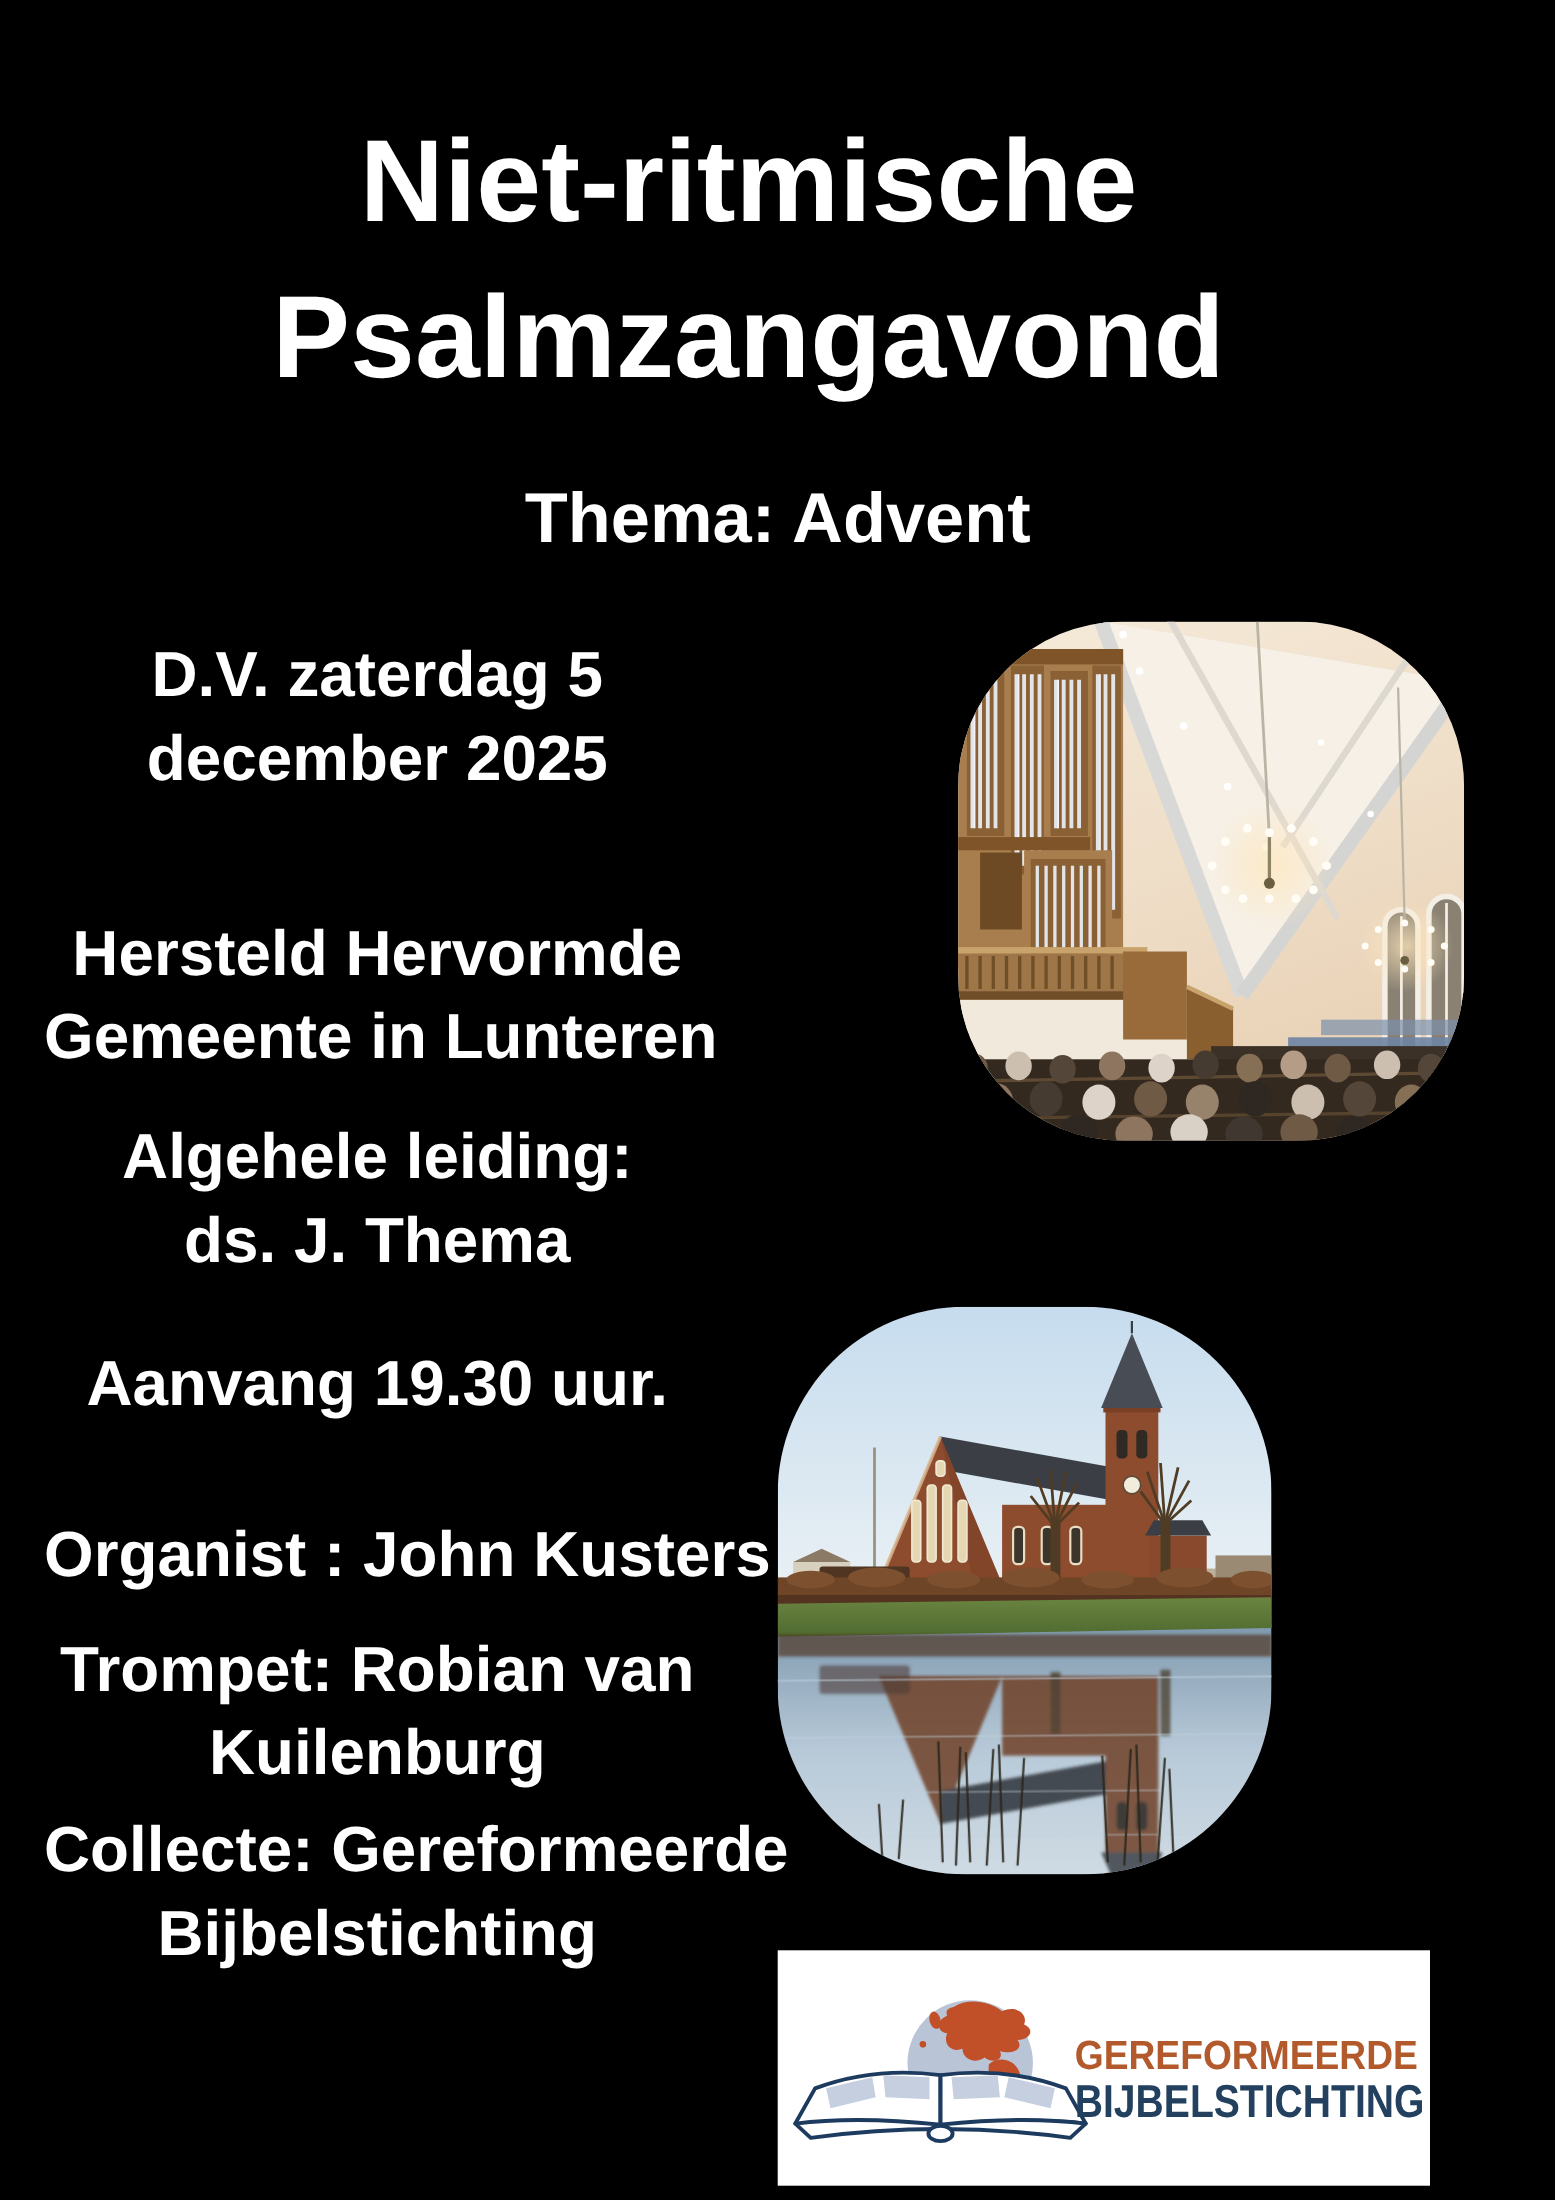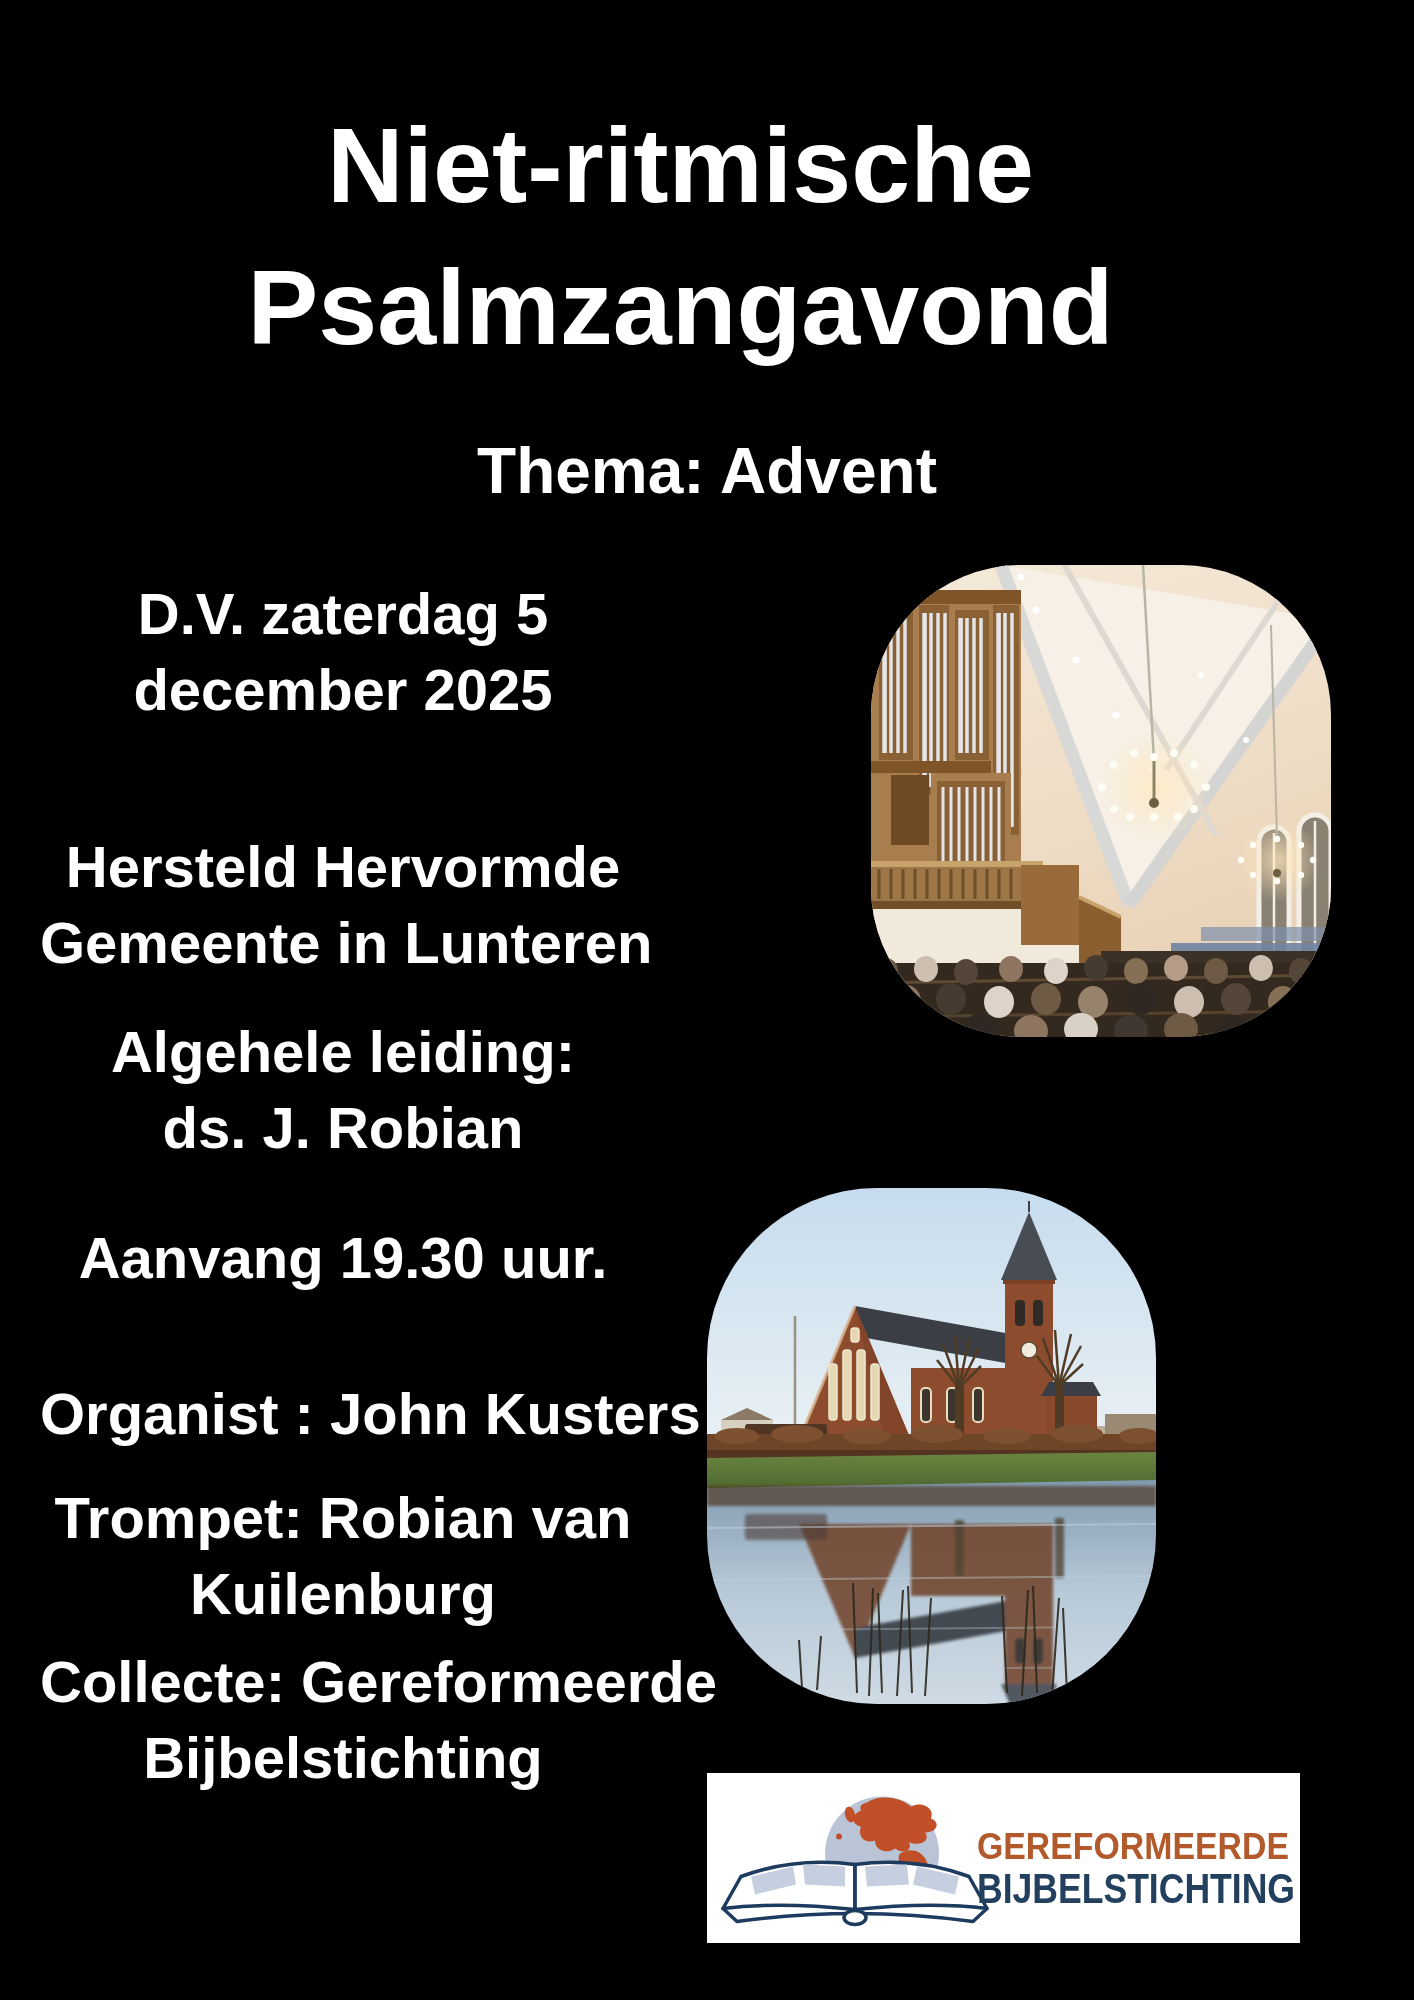--- a/index.html
+++ b/index.html
@@ -24,21 +24,21 @@
   .g-location{top:829px;}
   .g-leader{top:1014px;}
   .g-time{top:1220px;}
   .g-organist{top:1376px;}
   .g-trumpet{top:1480px;}
   .g-collection{top:1644px;}
   .photo{position:absolute;overflow:hidden;background:#222;}
   .photo svg{display:block;width:100%;height:100%;}
   #photo-interior{left:871px;top:565px;width:460px;height:472px;border-radius:150px;}
   #photo-exterior{left:707px;top:1188px;width:449px;height:516px;border-radius:170px;}
-  .logo-box{position:absolute;left:707px;top:1773px;width:593px;height:170px;background:#fff;}
+  .logo-box{position:absolute;left:707px;top:1773px;width:593px;height:214px;background:#fff;}
   .logo-box svg{display:block;width:100%;height:100%;}
 </style>
 </head>
 <body>
 
 <div>
 
   <div class="title">
     <div>Niet-ritmische</div>
     <div>Psalmzangavond</div>
@@ -51,21 +51,21 @@
     <div>december 2025</div>
   </div>
 
   <div class="detail-group g-location">
     <div>Hersteld Hervormde</div>
     <div>Gemeente in Lunteren</div>
   </div>
 
   <div class="detail-group g-leader">
     <div>Algehele leiding:</div>
-    <div>ds. J. Robian</div>
+    <div>ds. J. Thema</div>
   </div>
 
   <div class="detail-group g-time">
     <div>Aanvang 19.30 uur.</div>
   </div>
 
   <div class="detail-group g-organist">
     <div>Organist : John Kusters</div>
   </div>
 

